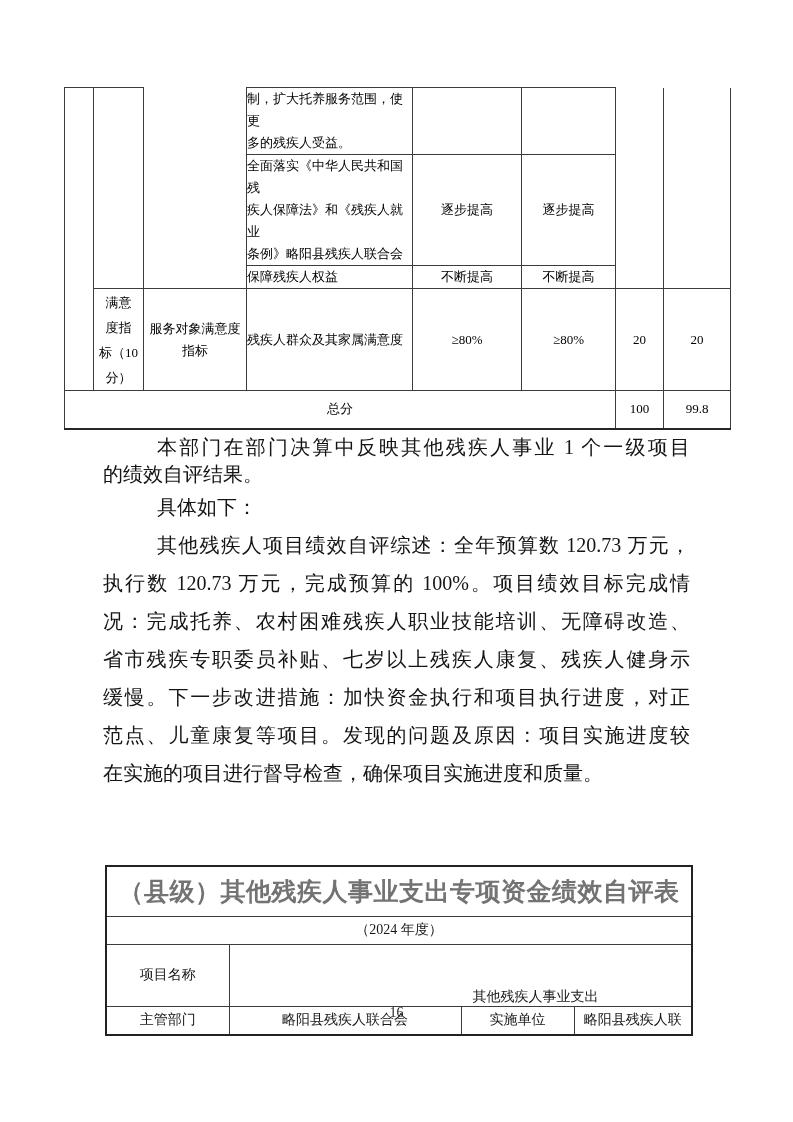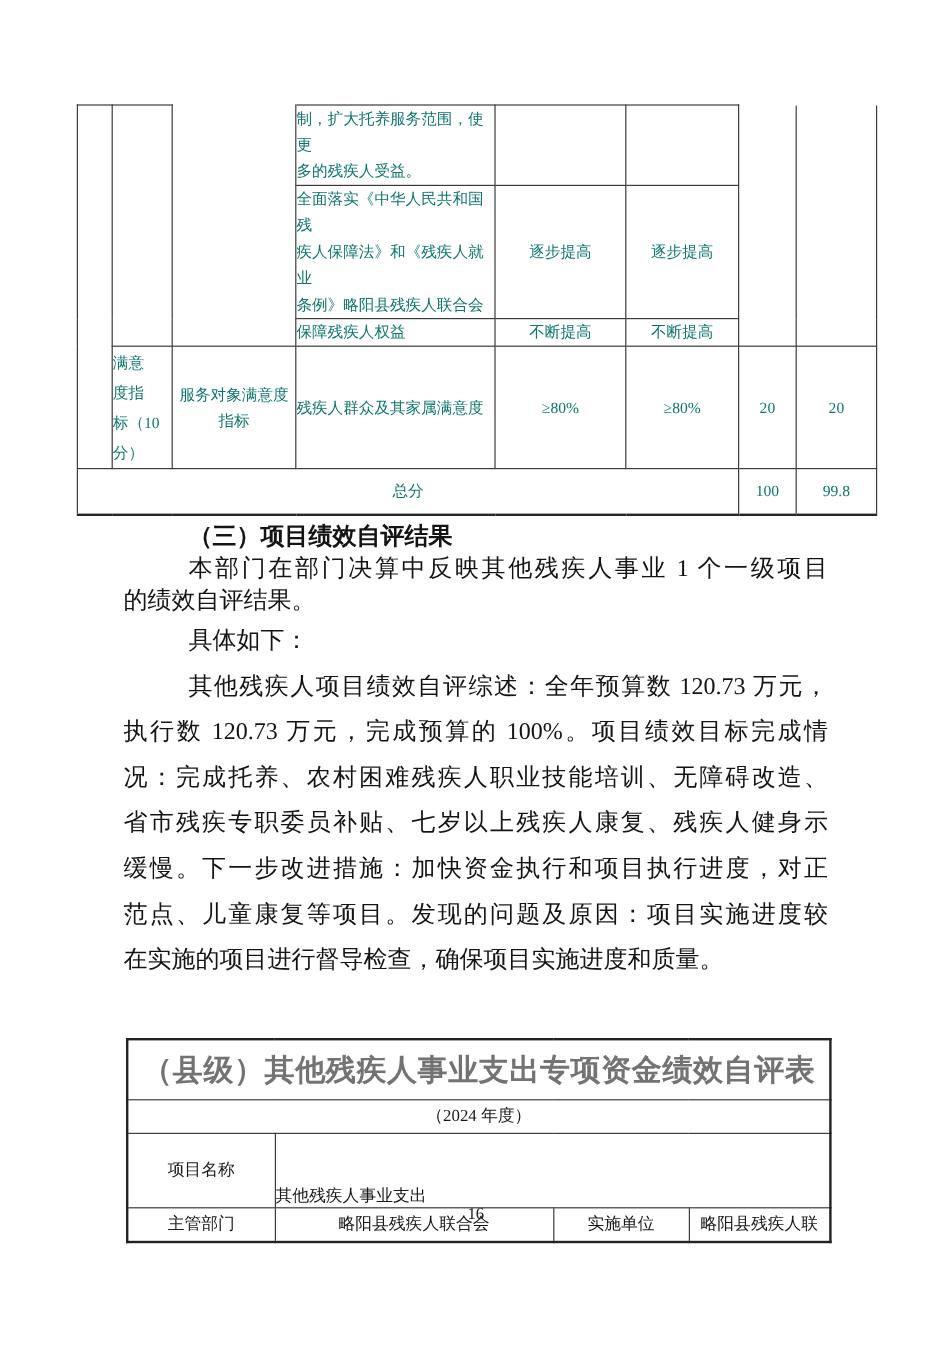--- a/index.html
+++ b/index.html
@@ -9,32 +9,32 @@
     background:#ffffff;
     font-family:"Liberation Serif","DejaVu Serif",serif;
     color:#141414;
     overflow:hidden;
   }
 
   
   table.t1 {
     position:absolute; left:64px; top:87px;
     width:666px; border-collapse:collapse; table-layout:fixed;
-    font-size:13px; color:#0f766e;border-radius:15px;
+    font-size:13px; color:#000000;border-radius:15px;
   }
   table.t1 td {
     border:1px solid #3c3c3c;
     padding:0; vertical-align:middle;
     overflow:hidden;
   }
   table.t1 td.no-top { border-top:none; }
   table.t1 tr.row-total td { border-bottom:2px solid #262626; }
   .cell-left  { text-align:left;  padding:2px 4px; line-height:22px; }
   .cell-ctr   { text-align:center; line-height:22px;margin-top:43px; }
-  .cell-ctr4  { line-height:25px; }
+  .cell-ctr4  { text-align:center; line-height:25px; }
   .lh22 div { line-height:22px; }
 
   
   .textblock {
     position:absolute; left:103px; top:434px; width:587px;
     font-size:20px; color:#141414;
   }
   .tb-heading { font-weight:bold; line-height:27px; padding-left:54px; }
   .tb-p1 div  { line-height:27px; }
   .tb-p2      { line-height:38px; padding-left:54px; }
@@ -51,21 +51,21 @@
   }
   table.t2 td {
     border:1px solid #3c3c3c;
     padding:0; vertical-align:middle; text-align:center;
     overflow:hidden;
   }
   .t2-title {
     font-family:"Liberation Sans","DejaVu Sans",sans-serif;
     font-weight:bold; font-size:25px; letter-spacing:0.5px; color:#737373;
   }
-  .off-ctr { width:369px; text-align:left;margin-top:43px; }
+  .off-ctr { width:369px; text-align:right;margin-top:43px; }
 
   .pagenum {
     position:absolute; top:1005px; left:0; width:100%;
     text-align:center; font-size:14px; color:#222;
   }
 </style>
 </head>
 <body>
 
 <table class="t1">
@@ -126,21 +126,20 @@
   </tr>
   <tr style="height:38px" class="row-total">
     <td colspan="6" class="cell-ctr">总分</td>
     <td class="cell-ctr">100</td>
     <td class="cell-ctr">99.8</td>
   </tr>
 </tbody>
   </table>
 
 <div class="textblock">
-  <div class="tb-heading">（三）项目绩效自评结果</div>
   <div class="tb-p1">
     <div class="indent jl">本部门在部门决算中反映其他残疾人事业 1 个一级项目</div>
     <div>的绩效自评结果。</div>
   </div>
   <div class="tb-p2">具体如下：</div>
   <div class="tb-p3">
     <div class="indent jl">其他残疾人项目绩效自评综述：全年预算数 120.73 万元，</div>
     <div class="jl">执行数 120.73 万元，完成预算的 100%。项目绩效目标完成情</div>
     <div class="jl">况：完成托养、农村困难残疾人职业技能培训、无障碍改造、</div>
     <div class="jl">省市残疾专职委员补贴、七岁以上残疾人康复、残疾人健身示</div>

